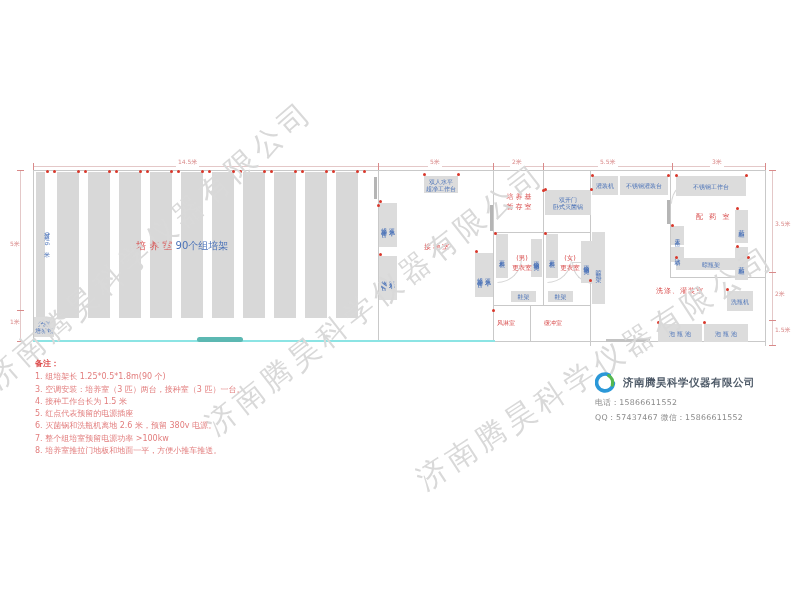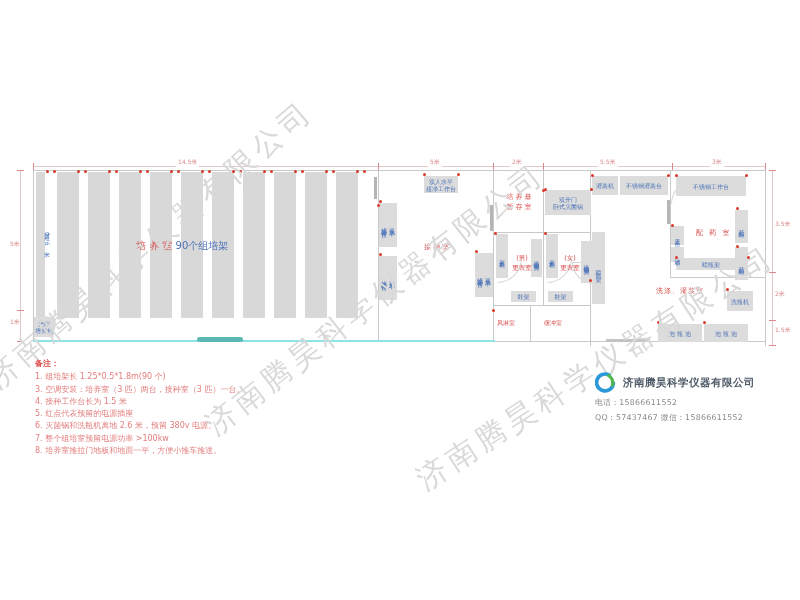--- a/index.html
+++ b/index.html
@@ -133,21 +133,21 @@
       <div class="eqv" style="left: 735px; top: 210px; width: 13px; height: 33px; background: rgb(220, 220, 220); color: rgb(74, 114, 184);">药品柜</div>
       <div class="eqv" style="left: 735px; top: 247px; width: 13px; height: 33px; background: rgb(220, 220, 220); color: rgb(74, 114, 184);">药品柜</div>
       <div class="eqv" style="left: 671px; top: 226px; width: 13px; height: 19px; background: rgb(220, 220, 220); color: rgb(74, 114, 184);">天平台</div>
       <div class="eqv" style="left: 671px; top: 247px; width: 13px; height: 15px; background: rgb(220, 220, 220); color: rgb(74, 114, 184);">冰箱</div>
       <div class="rlabel" style="left: 497px; top: 192px; color: rgb(216, 74, 74); font-size: 7px; width: 46px; letter-spacing: 2px;">培养基<br>暂存室</div>
       <div class="rlabel" style="left: 424px; top: 242px; color: rgb(216, 74, 74); font-size: 7px; letter-spacing: 2px;">接种室</div>
       <div class="rlabel" style="left: 506px; top: 253px; color: rgb(216, 74, 74); font-size: 6.5px; width: 32px;">(男)<br>更衣室</div>
       <div class="rlabel" style="left: 554px; top: 253px; color: rgb(216, 74, 74); font-size: 6.5px; width: 32px;">(女)<br>更衣室</div>
       <div class="rlabel" style="left: 497px; top: 318px; color: rgb(216, 74, 74); font-size: 6px;">风淋室</div>
       <div class="rlabel" style="left: 544px; top: 318px; color: rgb(216, 74, 74); font-size: 6px;">缓冲室</div>
-      <div class="rlabel" style="left: 696px; top: 212px; color: rgb(216, 74, 74); font-size: 7px; letter-spacing: 2px; margin-top: 16px;">配 药 室</div>
+      <div class="rlabel" style="left: 696px; top: 212px; color: rgb(216, 74, 74); font-size: 7px; letter-spacing: 2px;">配 药 室</div>
       <div class="rlabel" style="left: 656px; top: 286px; color: rgb(216, 74, 74); font-size: 7px; letter-spacing: 1px;">洗涤、灌装室</div>
       <div class="rlabel" style="left: 42px; top: 228px; writing-mode: vertical-rl; font-size: 6px; letter-spacing: 2px; color: rgb(74, 114, 184);">过道0.6米</div>
       <div class="rlabel" style="left: 136px; top: 241px; font-size: 10px;"><span style="color:#d84a4a">培 养 室</span> <span style="color:#4a72b8">90个组培架</span></div>
       <div class="dimline" style="left: 33px; top: 166px; width: 733px; height: 1px; background: rgb(228, 200, 200);"></div>
       <div class="tick" style="left: 33px; top: 163px; width: 1px; height: 7px; background: rgb(217, 138, 138);"></div>
       <div class="tick" style="left: 378px; top: 163px; width: 1px; height: 7px; background: rgb(217, 138, 138);"></div>
       <div class="tick" style="left: 493px; top: 163px; width: 1px; height: 7px; background: rgb(217, 138, 138);"></div>
       <div class="tick" style="left: 543px; top: 163px; width: 1px; height: 7px; background: rgb(217, 138, 138);"></div>
       <div class="tick" style="left: 672px; top: 163px; width: 1px; height: 7px; background: rgb(217, 138, 138);"></div>
       <div class="tick" style="left: 765px; top: 163px; width: 1px; height: 7px; background: rgb(217, 138, 138);"></div>

